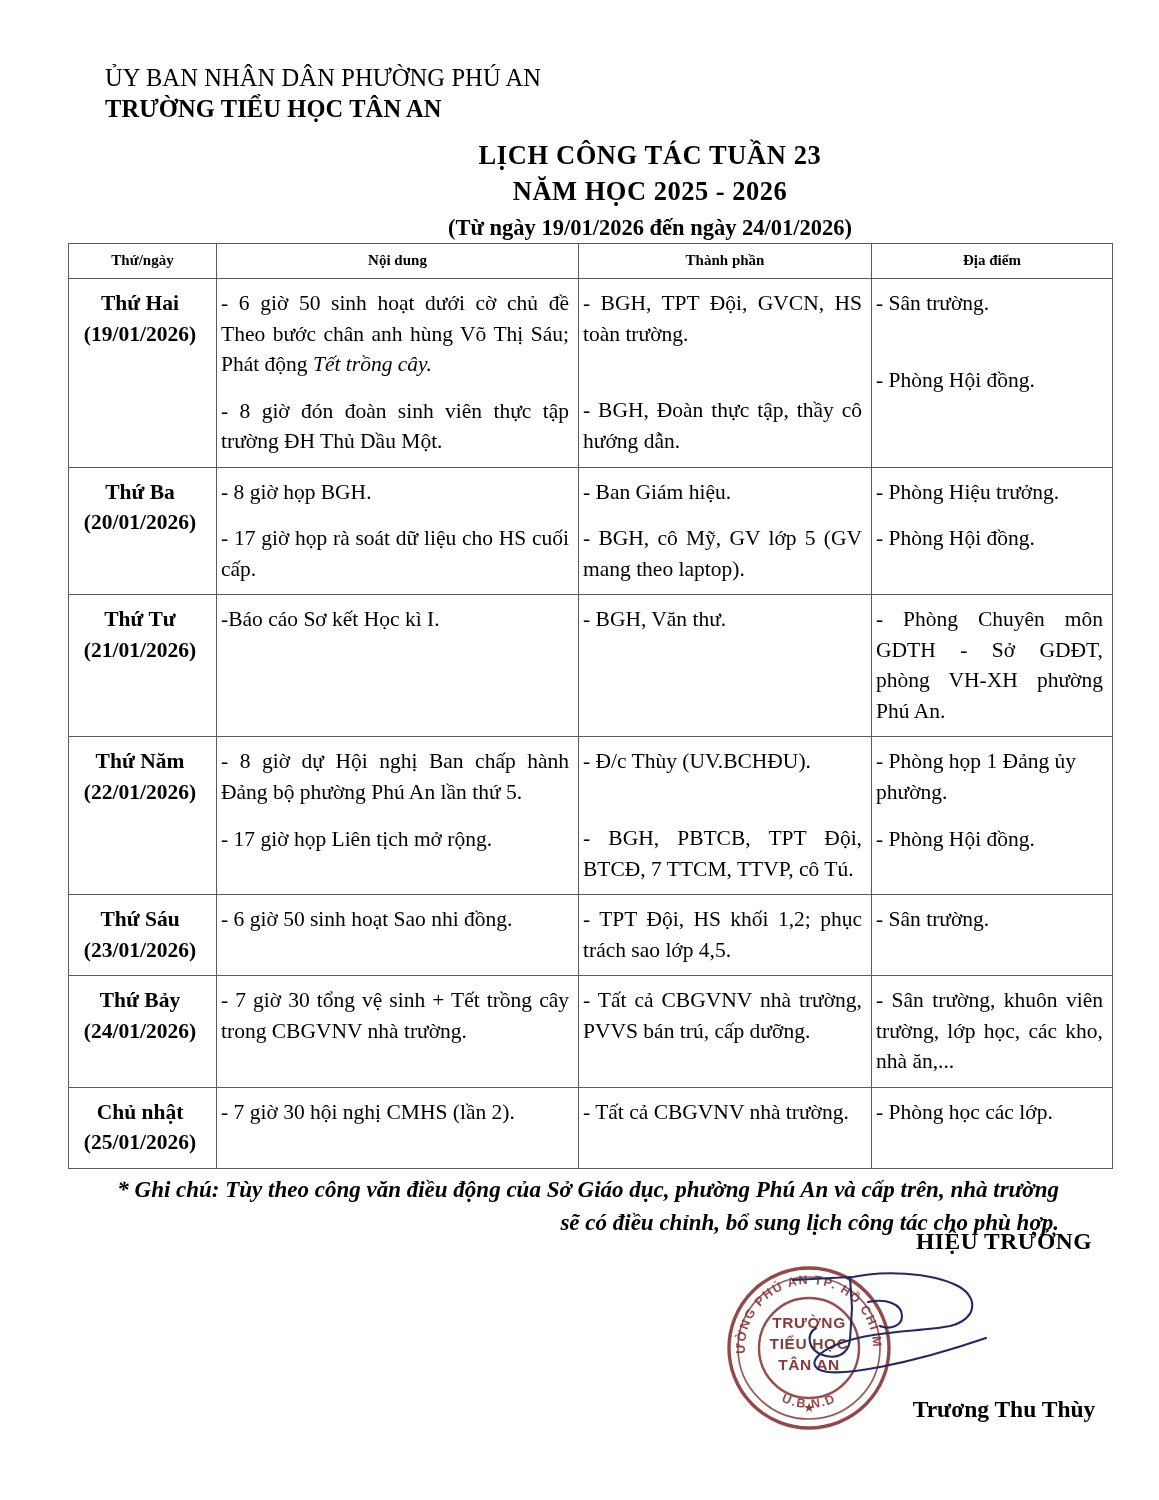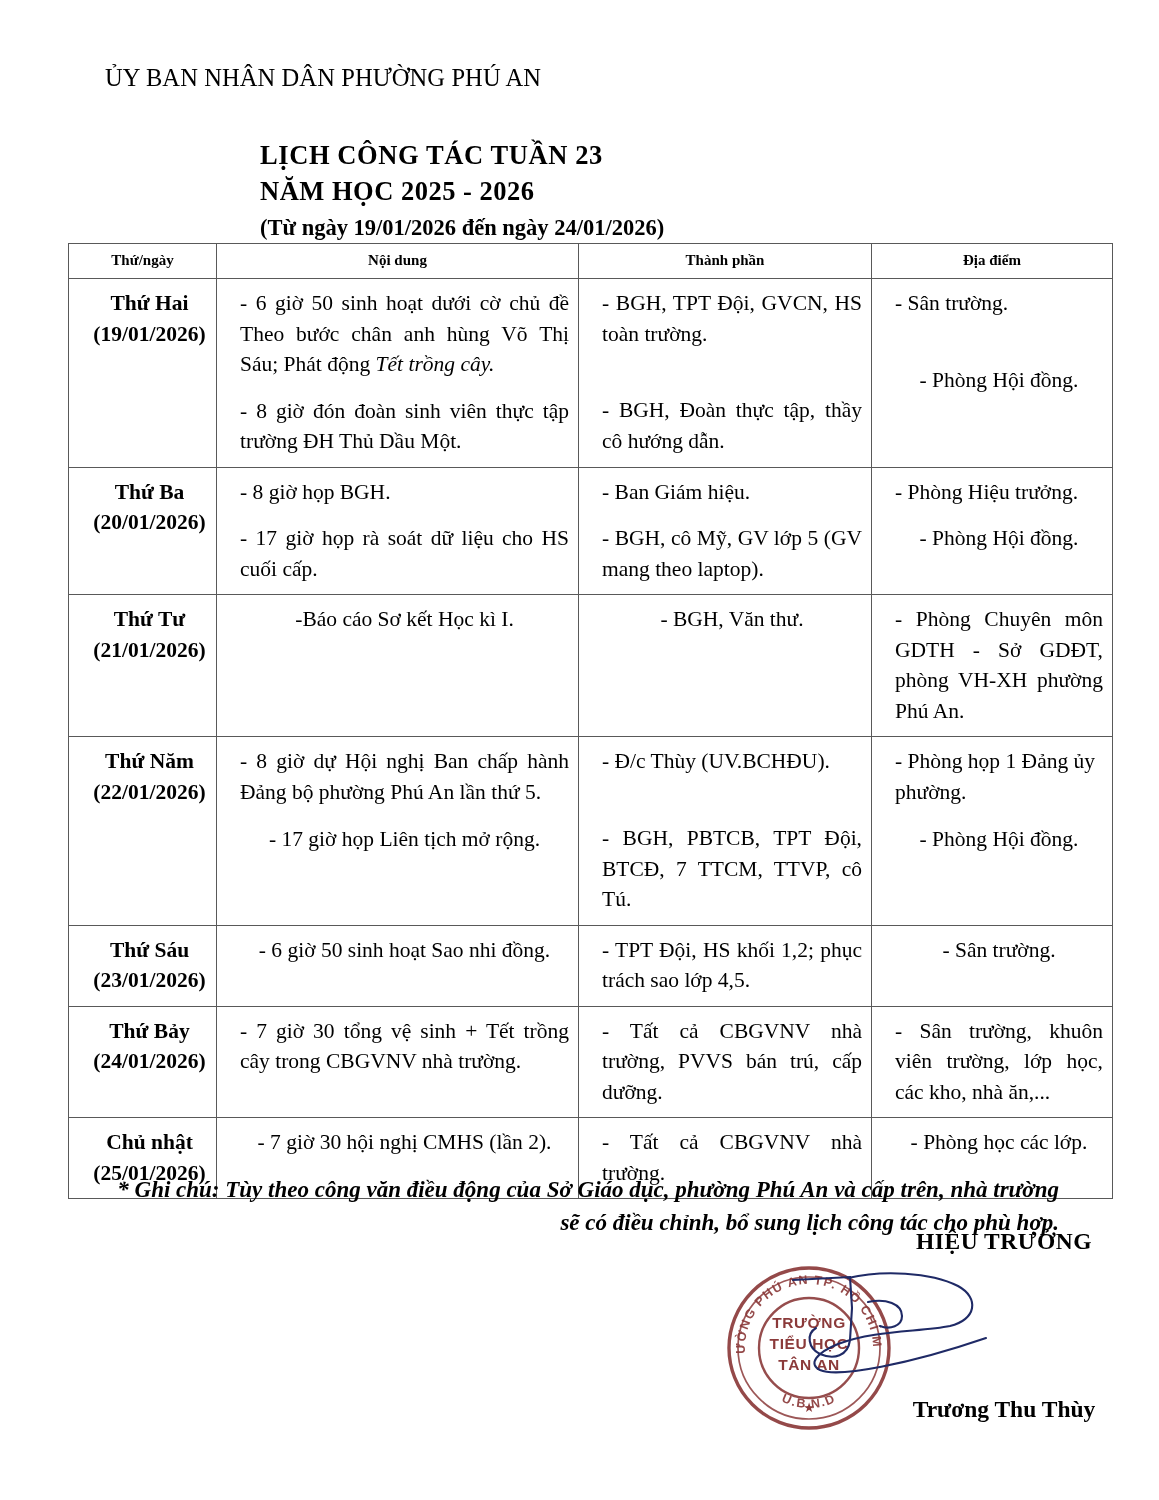--- a/index.html
+++ b/index.html
@@ -37,21 +37,21 @@
     font-weight:bold;
     letter-spacing:.1px;
     white-space:nowrap;
   }
 
   .title-block{
     position:absolute;
     left:260px;
     top:138px;
     width:780px;
-    text-align:left;
+    text-align:center;
     line-height:1.3;
   }
   .title-main{
     font-size:26.5px;
     font-weight:bold;
     letter-spacing:.6px;
   }
   .title-year{
     font-size:26.5px;
     font-weight:bold;
@@ -70,21 +70,21 @@
     left:68px;
     top:243px;
     width:1044px;
     border-collapse:collapse;
     table-layout:fixed;
   }
   table.schedule td,
   table.schedule th{
     border:1.4px solid #595959;
     vertical-align:top;
-    padding:9px 9px 10px 23px;
+    padding:9px 9px 10px 4px;
     font-size:21.5px;
     line-height:1.42;
   }
   table.schedule th{
     text-align:center;
     font-weight:bold;
     font-size:15px;
     padding:6px 6px 7px 6px;
     vertical-align:middle;
   }
@@ -99,21 +99,21 @@
     font-weight:bold;
     font-size:22px;
     line-height:1.35;
     padding-left:2px;
     padding-right:2px;
   }
   .para{
     display:block;
     margin:0 0 16px 0;
   }
-  .para:last-child{margin-bottom:0;text-align:center;}
+  .para:last-child{margin-bottom:0;}
   .para.justify{
     text-align:justify;
     text-align-last:left;
   }
   .para.tight{margin-bottom:0;}
   .spacer-para{
     display:block;
     height:30px;
   }
   .it{font-style:italic;}
@@ -175,20 +175,21 @@
     pointer-events:none;
   }
 </style>
 </head>
 <body>
 
 <div class="page">
 
   <div class="org-block">
     <div class="org-line1">ỦY BAN NHÂN DÂN PHƯỜNG PHÚ AN</div>
+    <div class="org-line2">TRƯỜNG TIỂU HỌC TÂN AN</div>
   </div>
 
   <div class="title-block">
     <div class="title-main">LỊCH CÔNG TÁC TUẦN 23</div>
     <div class="title-year">NĂM HỌC 2025 - 2026</div>
     <div class="title-range">(Từ ngày 19/01/2026 đến ngày 24/01/2026)</div>
   </div>
 
   <table class="schedule">
     <colgroup>

